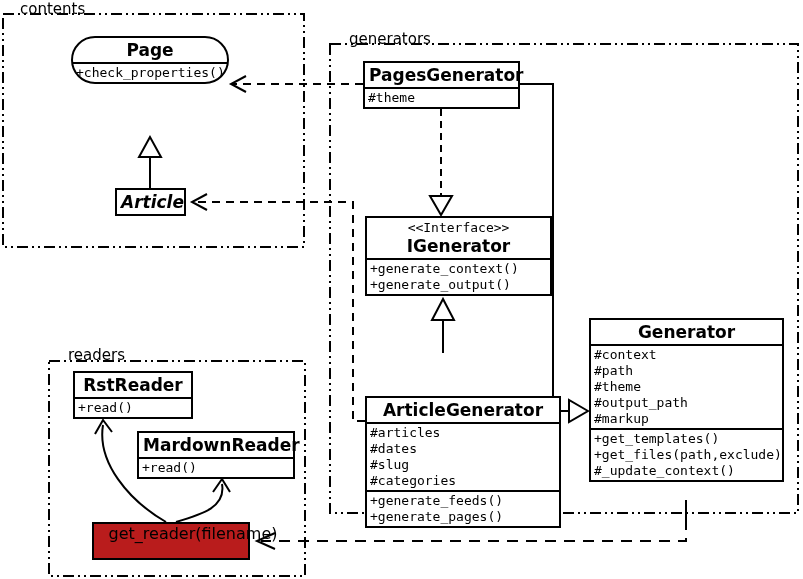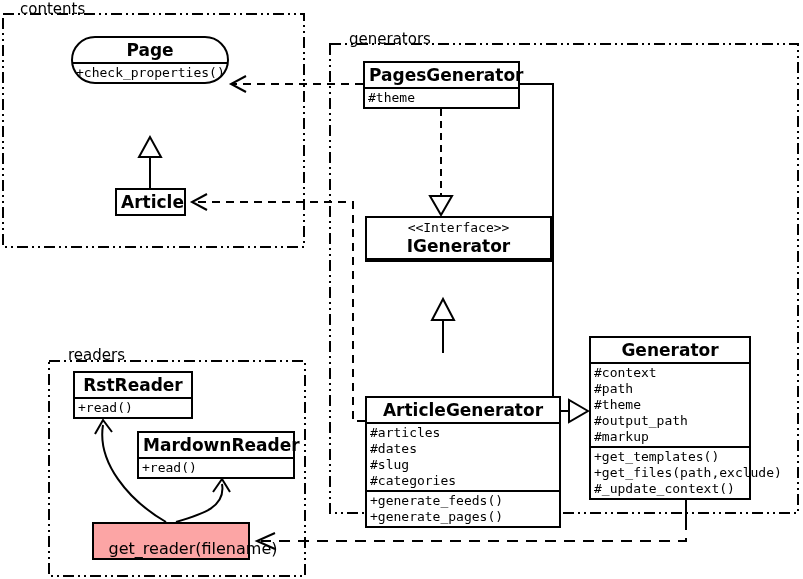--- a/index.html
+++ b/index.html
@@ -3,27 +3,27 @@
 <meta charset="utf-8">
 <style>
   html,body{margin:0;padding:0;background:#ffffff;}
   #stage{position:relative;width:803px;height:579px;background:#ffffff;overflow:hidden;
          font-family:"DejaVu Sans",sans-serif;color:#000;}
   #wires{position:absolute;left:0;top:0;width:803px;height:579px;}
   .pkg-label{position:absolute;font:15px "DejaVu Sans",sans-serif;color:#000;white-space:nowrap;margin-left:18px;}
   .uml-class{position:absolute;box-sizing:border-box;border:2px solid #000;background:#fff;}
   .uml-title{border-bottom:2px solid #000;text-align:center;
              font:bold 17px "DejaVu Sans",sans-serif;line-height:21px;padding:2px 4px 1px;white-space:nowrap;}
-  .uml-class.single .uml-title{border-bottom:none;}
+  .uml-class.single .uml-title{border-bottom:none;font-style:italic;}
   .stereotype{font:13px "DejaVu Sans Mono",monospace;font-weight:normal;line-height:16px;}
   .uml-section{border-bottom:2px solid #000;padding:1px 0;}
   .uml-section:last-child{border-bottom:none;}
   .member{font:13px "DejaVu Sans Mono",monospace;line-height:16px;padding:0 3px;white-space:nowrap;}
-  .plain-box{position:absolute;box-sizing:border-box;border:2px solid #000;background:#fca5a5;
-             display:flex;align-items:flex-end;justify-content:center;
+  .plain-box{position:absolute;box-sizing:border-box;border:2px solid #000;background:#b91c1c;
+             display:flex;align-items:flex-start;justify-content:center;
              font:16px "DejaVu Sans",sans-serif;white-space:nowrap;padding-left:44px;}
 </style>
 </head>
 <body>
 
 <div id="stage">
 
   <svg id="wires" width="803" height="579" viewBox="0 0 803 579" fill="none" stroke="#000" stroke-width="2">
 
     <rect x="3" y="14" width="301" height="233" stroke-dasharray="11 4 2 4 2 4"></rect>
@@ -80,37 +80,41 @@
     <div class="uml-section">
         <div class="member">#theme</div>
       </div>
   </div>
 
   <div class="uml-class" style="left:365px;top:216px;width:187px;">
     <div class="uml-title">
       <div class="stereotype">&lt;&lt;Interface&gt;&gt;</div>
       <div>IGenerator</div>
     </div>
+    <div class="uml-section">
+        <div class="member">+generate_context()</div>
+        <div class="member">+generate_output()</div>
+      </div>
   </div>
 
   <div class="uml-class" style="left:365px;top:349px;width:196px;margin-top:47px;">
     <div class="uml-title">ArticleGenerator</div>
     <div class="uml-section">
         <div class="member">#articles</div>
         <div class="member">#dates</div>
         <div class="member">#slug</div>
         <div class="member">#categories</div>
       </div>
     <div class="uml-section">
         <div class="member">+generate_feeds()</div>
         <div class="member">+generate_pages()</div>
       </div>
   </div>
 
-  <div class="uml-class" style="left:589px;top:336px;width:162px;">
+  <div class="uml-class" style="left:589px;top:318px;width:195px;">
     <div class="uml-title">Generator</div>
     <div class="uml-section">
         <div class="member">#context</div>
         <div class="member">#path</div>
         <div class="member">#theme</div>
         <div class="member">#output_path</div>
         <div class="member">#markup</div>
       </div>
     <div class="uml-section">
         <div class="member">+get_templates()</div>

